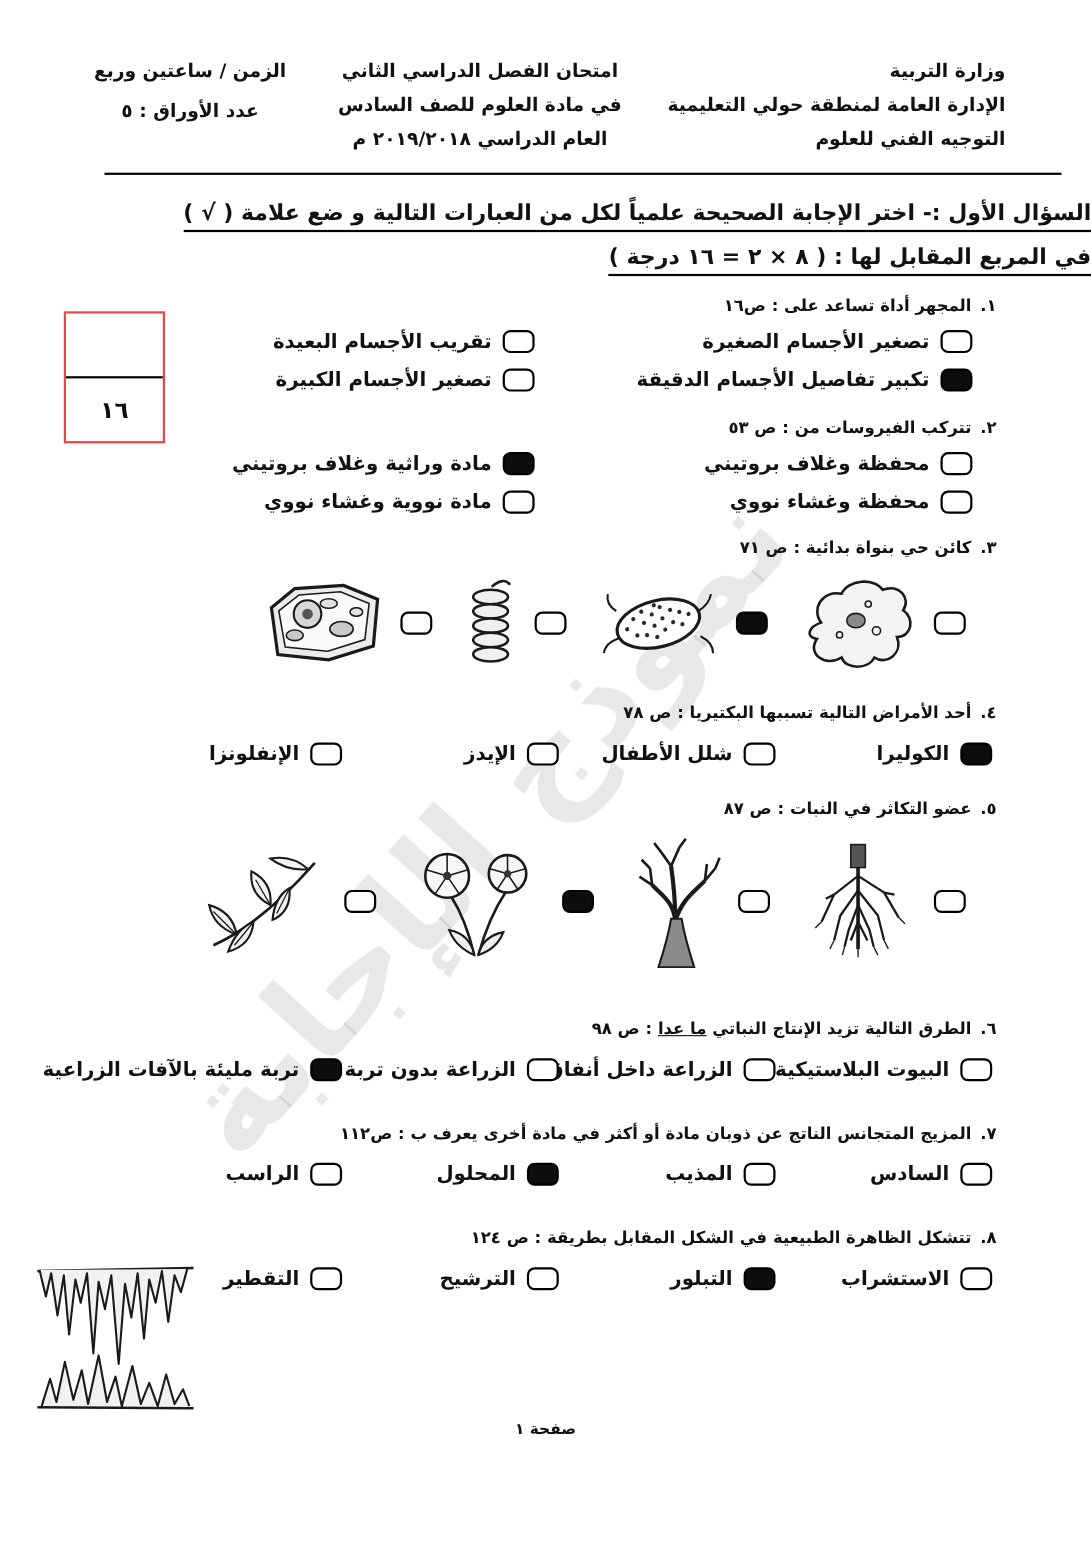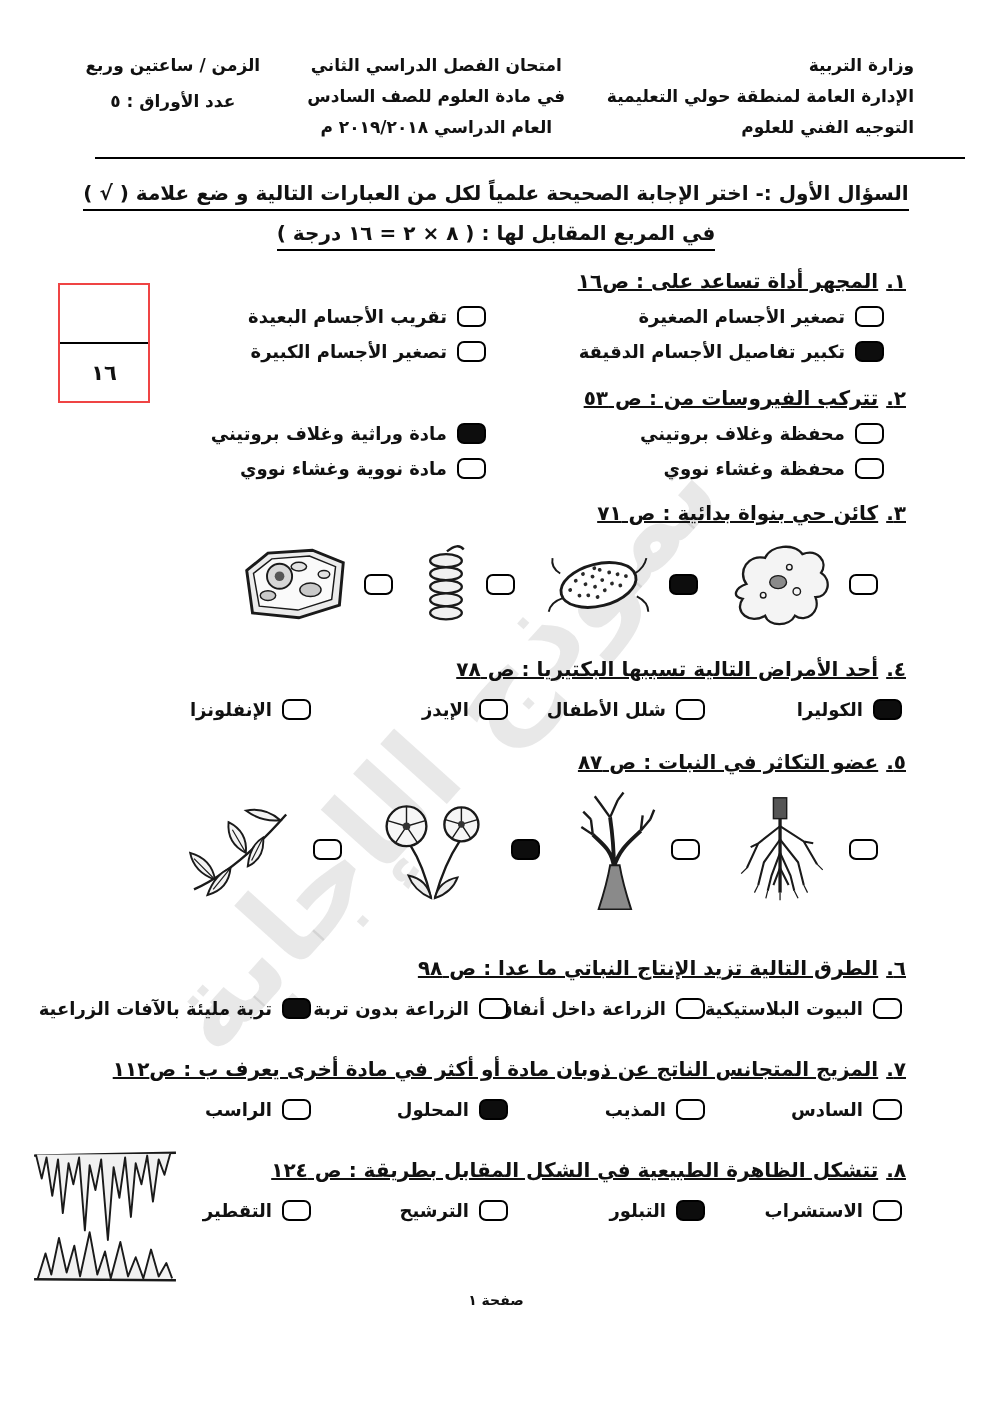--- a/index.html
+++ b/index.html
@@ -24,26 +24,26 @@
   .score-cell.top { border-bottom:2px solid #000; }
   .score-cell.bottom { display:flex; align-items:center; justify-content:center; font-size:21px; }
   
   .header { display:flex; justify-content:space-between; padding:55px 78px 0 62px; font-size:17px; position:relative; z-index:1; }
   .h-col { display:flex; flex-direction:column; gap:11px; text-align:center; }
   .h-right { width:330px;text-align:right; }
   .h-center { width:310px; }
   .h-left { width:225px; gap:16px; }
   .separator { border-top:2.5px solid #000; margin:20px 27px 0 95px; }
   
-  .title-block { margin-top:22px; text-align:center; font-size:20px; position:relative; z-index:1; }
+  .title-block { margin-top:22px; font-size:20px; position:relative; z-index:1; }
   .title-block .ul { border-bottom:2px solid #000; padding-bottom:4px; }
   .title-line2 { margin-top:16px; }
   
   .questions { position:relative; z-index:1; padding:12px 86px 0 14px; }
-  .q-text { font-size:20px;text-decoration:underline; }
+  .q-text { font-size:15px; }
   .q-num { margin-left:8px; }
   .underlined { text-decoration:underline; }
   .cb {
     width:29px; height:21px; border:2.5px solid #000; border-radius:7px;
     background:#fff; box-sizing:border-box; flex:0 0 auto; display:inline-block;
   }
   .cb.checked { background:#0d0d0d; }
   .opt { display:flex; align-items:center; gap:10px; }
   .opt-label { font-size:18px; white-space:nowrap; }
   .opts-grid2 { display:grid; grid-template-columns:398px 398px; row-gap:14px; margin:13px 22px 0 0; }

